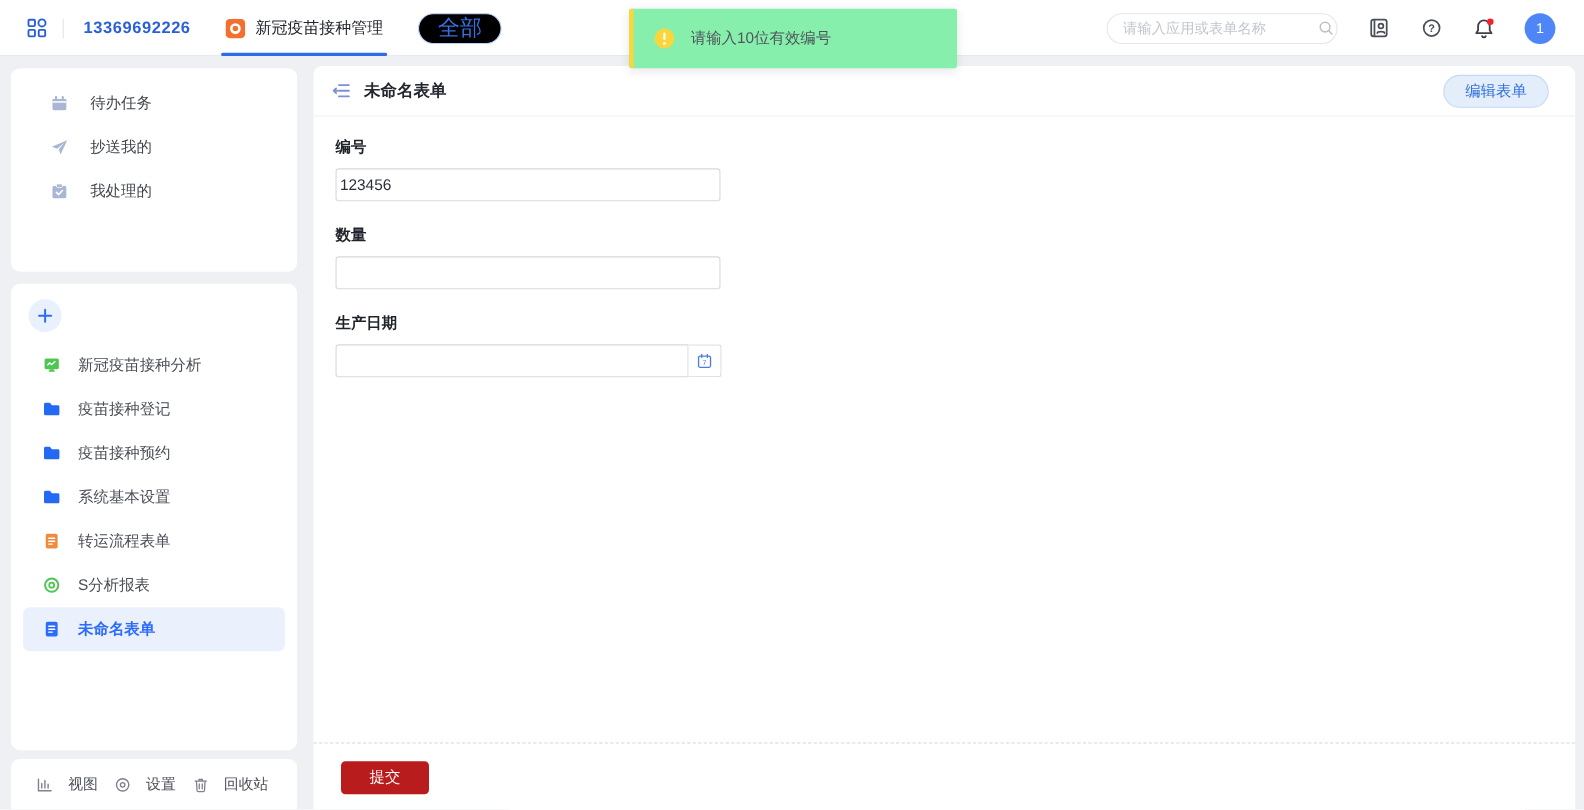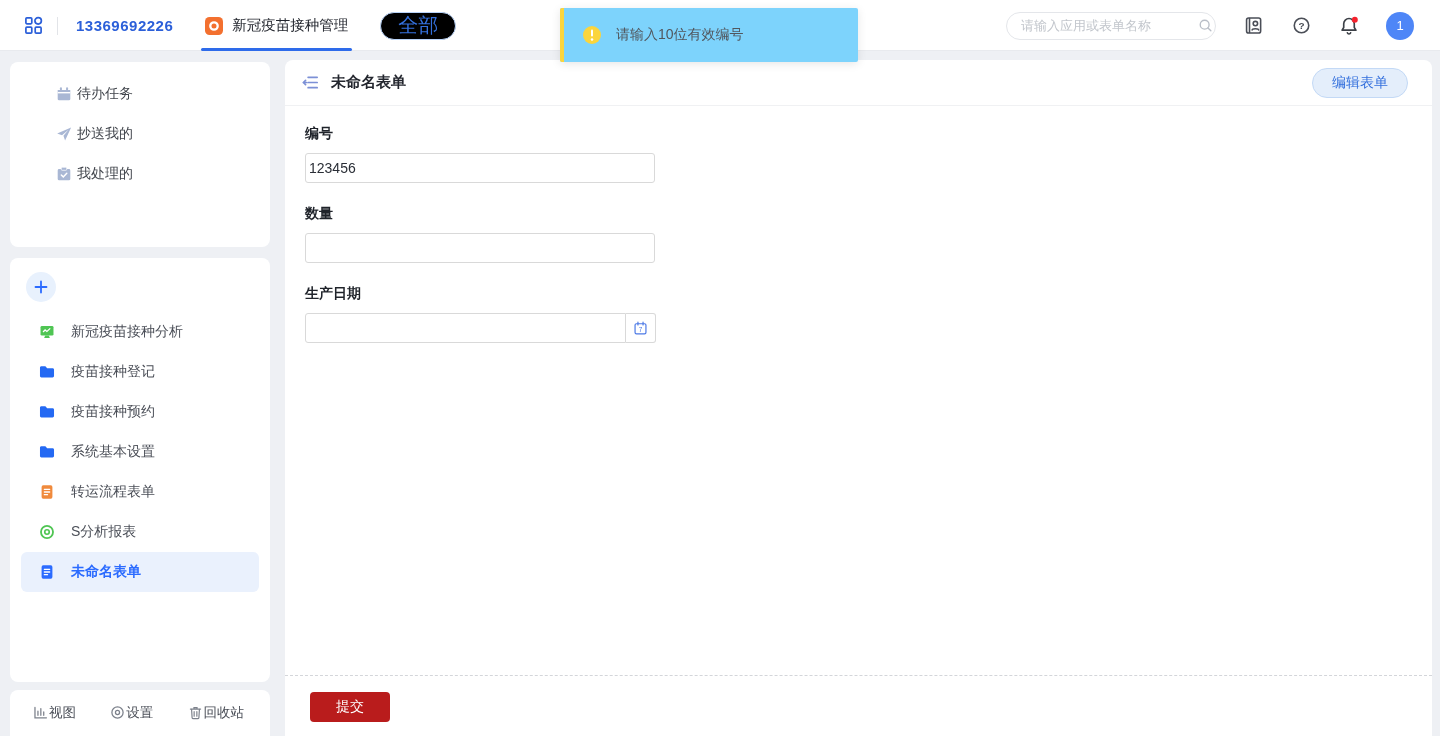--- a/index.html
+++ b/index.html
@@ -17,43 +17,43 @@
   .pill { display:inline-flex; align-items:center; justify-content:center; height:28px; padding:0 17px; border-radius:14px; background:#000000; border:1px solid #b9d3f8; color:#3470dd; font-size:20px; cursor:pointer; }
   .tb-all { margin-left:28px; }
   .tb-right { position:absolute; right:0; top:0; height:51px; display:flex; align-items:center; }
   .tb-search { width:210px; height:28px; border:1px solid #e4e6ea; border-radius:14px; display:flex; align-items:center; padding:0 10px 0 14px; margin-right:26px; }
   .tb-search input { border:none; outline:none; flex:1; font-size:13px; color:#4a4e57; font-family:inherit; background:transparent; }
   .tb-search input::placeholder { color:#c2c6cc; }
   .tb-ic { width:22px; height:22px; display:inline-flex; align-items:center; justify-content:center; margin-right:26px; cursor:pointer; position:relative; }
   .avatar { width:28px; height:28px; border-radius:50%; background:#4e86f7; color:#fff; font-size:13px; display:flex; align-items:center; justify-content:center; margin-right:26px; cursor:pointer; }
 
   
-  .toast { position:absolute; left:560px; top:8px; width:298px; height:54px; background:#7dd3fc; z-index:50; display:flex; align-items:center; box-shadow:0 2px 10px rgba(0,0,0,.10); border-radius:2px; }
+  .toast { position:absolute; left:572px; top:8px; width:298px; height:54px; background:#86efac; z-index:50; display:flex; align-items:center; box-shadow:0 2px 10px rgba(0,0,0,.10); border-radius:2px; }
   .toast-bar { position:absolute; left:0; top:0; width:4px; height:100%; background:#fbd53c; border-radius:2px 0 0 2px; }
   .toast-ic { margin:0 14px 0 22px; display:flex; }
   .toast-msg { font-size:14px; color:#51565d; }
 
   
   .card { position:absolute; background:#fff; border-radius:8px; }
   .tasks-card { left:10px; top:62px; width:260px; height:185px; padding-top:12px; }
-  .s-row { height:40px; display:flex; align-items:center; padding-left:45px; gap:4px; cursor:pointer; }
+  .s-row { height:40px; display:flex; align-items:center; padding-left:35px; gap:19px; cursor:pointer; }
   .s-lbl { font-size:14px; color:#42464d; }
   .forms-card { left:10px; top:258px; width:260px; height:424px; }
   .f-searchrow { display:flex; align-items:center; padding:14px 14px 6px 16px; gap:10px; }
   .f-search { flex:1; height:30px; border:1px solid #e5e6eb; border-radius:15px; display:flex; align-items:center; padding:0 10px 0 13px; }
   .f-search input { border:none; outline:none; width:100%; font-size:13px; color:#4a4e57; font-family:inherit; background:transparent; }
   .f-search input::placeholder { color:#c0c4cb; }
   .f-add { width:30px; height:30px; border-radius:50%; background:#e8f1fd; border:none; display:flex; align-items:center; justify-content:center; cursor:pointer; flex:none; }
   .f-list { padding:4px 11px 0 11px; }
   .f-row { height:40px; display:flex; align-items:center; padding-left:17px; gap:15px; border-radius:6px; cursor:pointer; }
   .f-lbl { font-size:14px; color:#4a4e57; }
   .f-row.sel { background:#eaf1fd; }
   .f-row.sel .f-lbl { color:#2b6bff; font-weight:bold; }
   .footer-card { left:10px; top:690px; width:260px; height:46px; border-radius:8px 8px 0 0; display:flex; align-items:center; justify-content:space-between; padding:0 26px 0 22px; }
-  .ft-item { display:flex; align-items:flex-start; gap:0; cursor:pointer; }
+  .ft-item { display:flex; align-items:center; gap:13px; cursor:pointer; }
   .ft-lbl { font-size:13.5px; color:#4b4f58; }
 
   
   .main-card { position:absolute; left:285px; top:60px; width:1147px; height:676px; background:#fff; border-radius:8px 8px 0 0; }
   .main-header { height:46px; border-bottom:1px solid #f0f1f3; display:flex; align-items:center; padding:0 24px 0 14px; }
   .mh-back { width:22px; height:22px; display:flex; align-items:center; justify-content:center; cursor:pointer; margin-right:10px; }
   .mh-title { font-size:15px; font-weight:bold; color:#23262e; flex:1; }
   .edit-btn { height:30px; border-radius:15px; background:#e4eefb; border:1px solid #c3d9f6; color:#3470dd; font-size:14px; padding:0 19px; cursor:pointer; font-family:inherit; }
   .form-area { padding:19px 0 0 20px; }
   .fld { margin-bottom:22px; }

